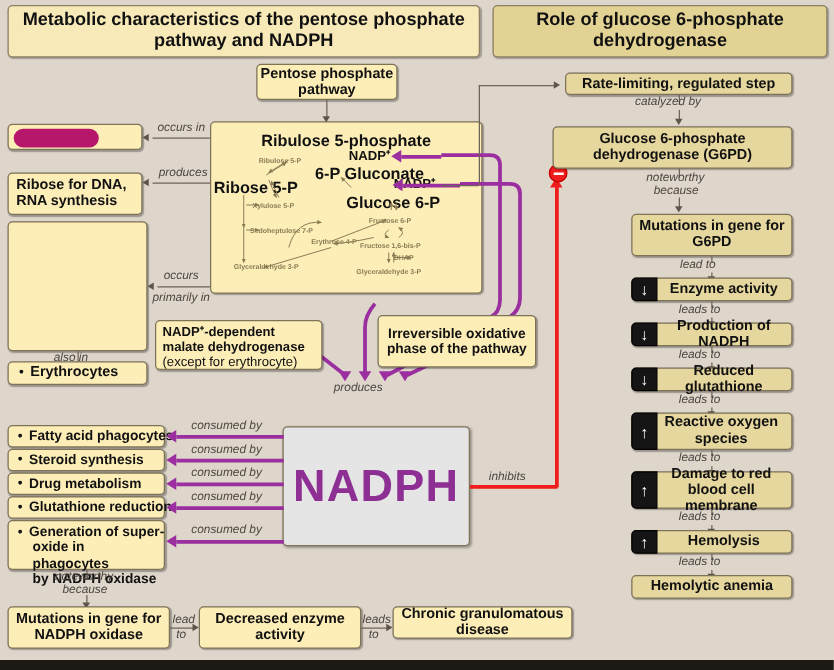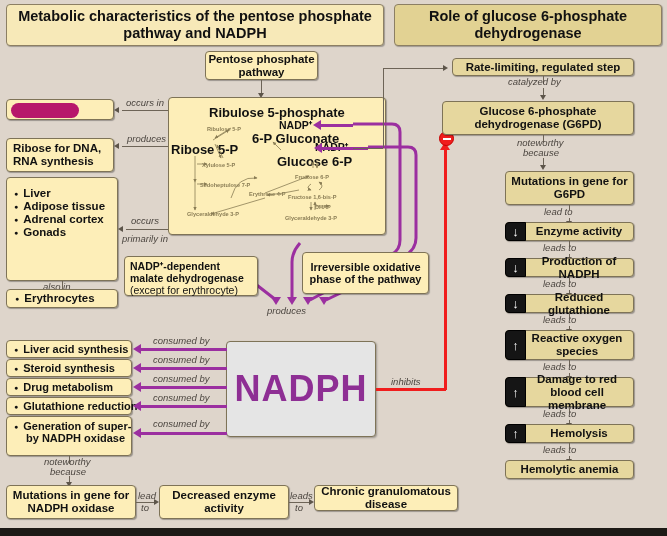--- a/index.html
+++ b/index.html
@@ -199,26 +199,20 @@
   <div class="cap" style="left:126px;top:98px;">occurs in</div>
 
   <div class="abs box cream lft" style="left:6px;top:138px;width:108px;height:34px;font-size:11.5px;padding-left:6px;">
     <span>Ribose for DNA, RNA synthesis</span>
   </div>
   <div class="ln lnh" style="left:122px;top:146px;width:46px;"></div>
   <div class="ar-l" style="left:114px;top:142.5px;"></div>
   <div class="cap" style="left:127px;top:134px;">produces</div>
 
   <div class="abs box cream lft" style="left:6px;top:177px;width:112px;height:104px;display:block;padding:6px 6px 4px 7px;font-size:11.5px;">
-    <div class="bul" style="margin-top:3px;">
-      <span class="li">Liver</span>
-      <span class="li">Adipose tissue</span>
-      <span class="li">Adrenal cortex</span>
-      <span class="li">Gonads</span>
-    </div>
   </div>
   <div class="ln lnh" style="left:126px;top:229px;width:42px;"></div>
   <div class="ar-l" style="left:118px;top:225.5px;"></div>
   <div class="cap" style="left:131px;top:216px;">occurs</div>
   <div class="cap" style="left:122px;top:234px;">primarily in</div>
 
   <div class="cap" style="left:43px;top:282px;">also in</div>
   <div class="ln lnv" style="left:62px;top:281px;height:12px;"></div>
   <div class="ar-d" style="left:59px;top:291px;"></div>
   <div class="abs box cream lft" style="left:6px;top:289px;width:112px;height:19px;padding-left:8px;font-size:11.5px;">
@@ -238,21 +232,21 @@
   </div>
 
   <div class="cap" style="left:267px;top:306px;">produces</div>
 
   <div class="abs" id="nadph-box" style="left:226px;top:341px;width:150px;height:96px;">
     <span id="nadph-text">NADPH</span>
   </div>
 
   <div class="abs box cream lft" style="left:6px;top:340px;width:126px;height:18px;padding-left:7px;font-size:11px;">
     <span class="bul">
-      <span class="li">Liver acid synthesis</span>
+      <span class="li">Fatty acid phagocytes</span>
     </span>
   </div>
   <div class="abs box cream lft" style="left:6px;top:359px;width:126px;height:18px;padding-left:7px;font-size:11px;">
     <span class="bul">
       <span class="li">Steroid synthesis</span>
     </span>
   </div>
   <div class="abs box cream lft" style="left:6px;top:378px;width:126px;height:18px;padding-left:7px;font-size:11px;">
     <span class="bul">
       <span class="li">Drug metabolism</span>
@@ -260,20 +254,21 @@
   </div>
   <div class="abs box cream lft" style="left:6px;top:397px;width:126px;height:18px;padding-left:7px;font-size:11px;">
     <span class="bul">
       <span class="li">Glutathione reduction</span>
     </span>
   </div>
   <div class="abs box cream lft" style="left:6px;top:416px;width:126px;height:40px;display:block;padding:3px 4px 3px 7px;font-size:11px;">
     <span class="bul">
       <span class="li">Generation of super-</span>
     </span>
+    <div style="padding-left:12px;">oxide in phagocytes</div>
     <div style="padding-left:12px;">by NADPH oxidase</div>
   </div>
 
   <div class="par-l" style="left:133px;top:344px;"></div>
   <div class="pln plnh" style="left:141px;top:347.5px;width:86px;"></div>
   <div class="cap" style="left:153px;top:336px;">consumed by</div>
 
   <div class="par-l" style="left:133px;top:363px;"></div>
   <div class="pln plnh" style="left:141px;top:366.5px;width:86px;"></div>
   <div class="cap" style="left:153px;top:355px;">consumed by</div>

